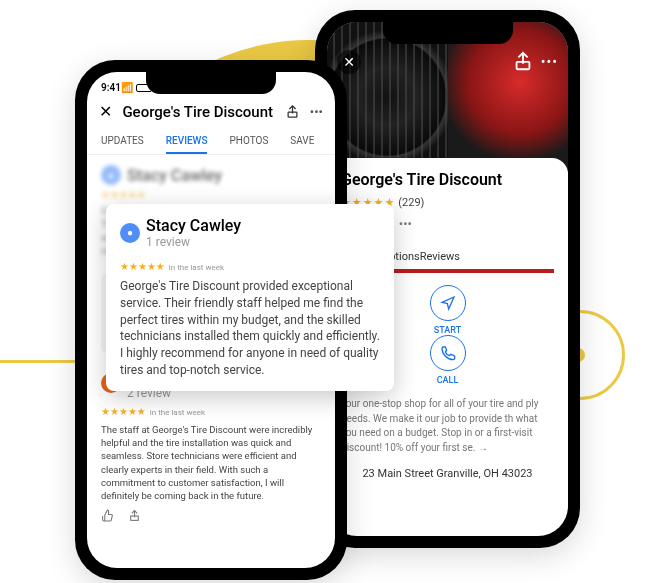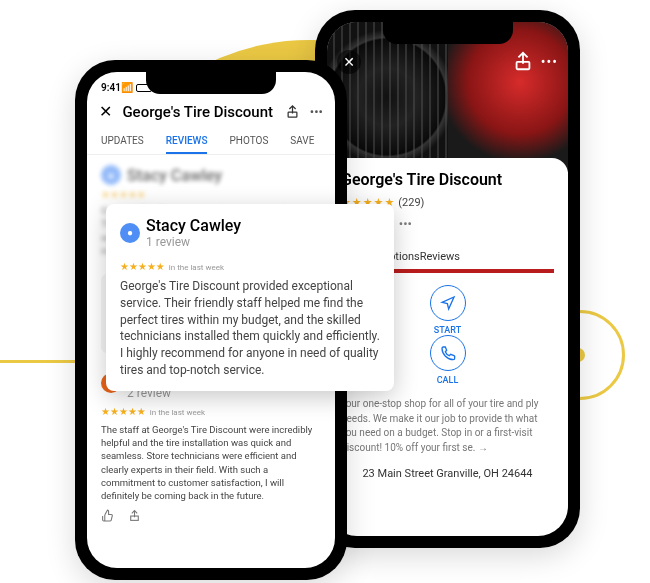--- a/index.html
+++ b/index.html
@@ -124,21 +124,21 @@
         <div class="action">
           <div class="circ">
               <svg width="16" height="16" viewBox="0 0 24 24" fill="none" stroke="#1A73E8" stroke-width="2">
                 <path d="M22 17v3a2 2 0 0 1-2 2c-9 0-17-8-17-17a2 2 0 0 1 2-2h3l2 5-2 2c1 3 3 5 6 6l2-2 5 2z"></path>
               </svg>
             </div>
           <span>CALL</span>
         </div>
       </div>
       <div class="desc">your one-stop shop for all of your tire and ply needs. We make it our job to provide th what you need on a budget.  Stop in or a first-visit discount! 10% off your first se. →</div>
-      <div class="addr">23 Main Street Granville, OH 24644</div>
+      <div class="addr">23 Main Street Granville, OH 43023</div>
     </div>
   </div>
 </div>
 
 <div class="phone phone-front">
   <div class="phone-screen">
     <div class="notch"></div>
     <div class="statusbar">
       <span>9:41</span>
       <div class="sb-icons">

